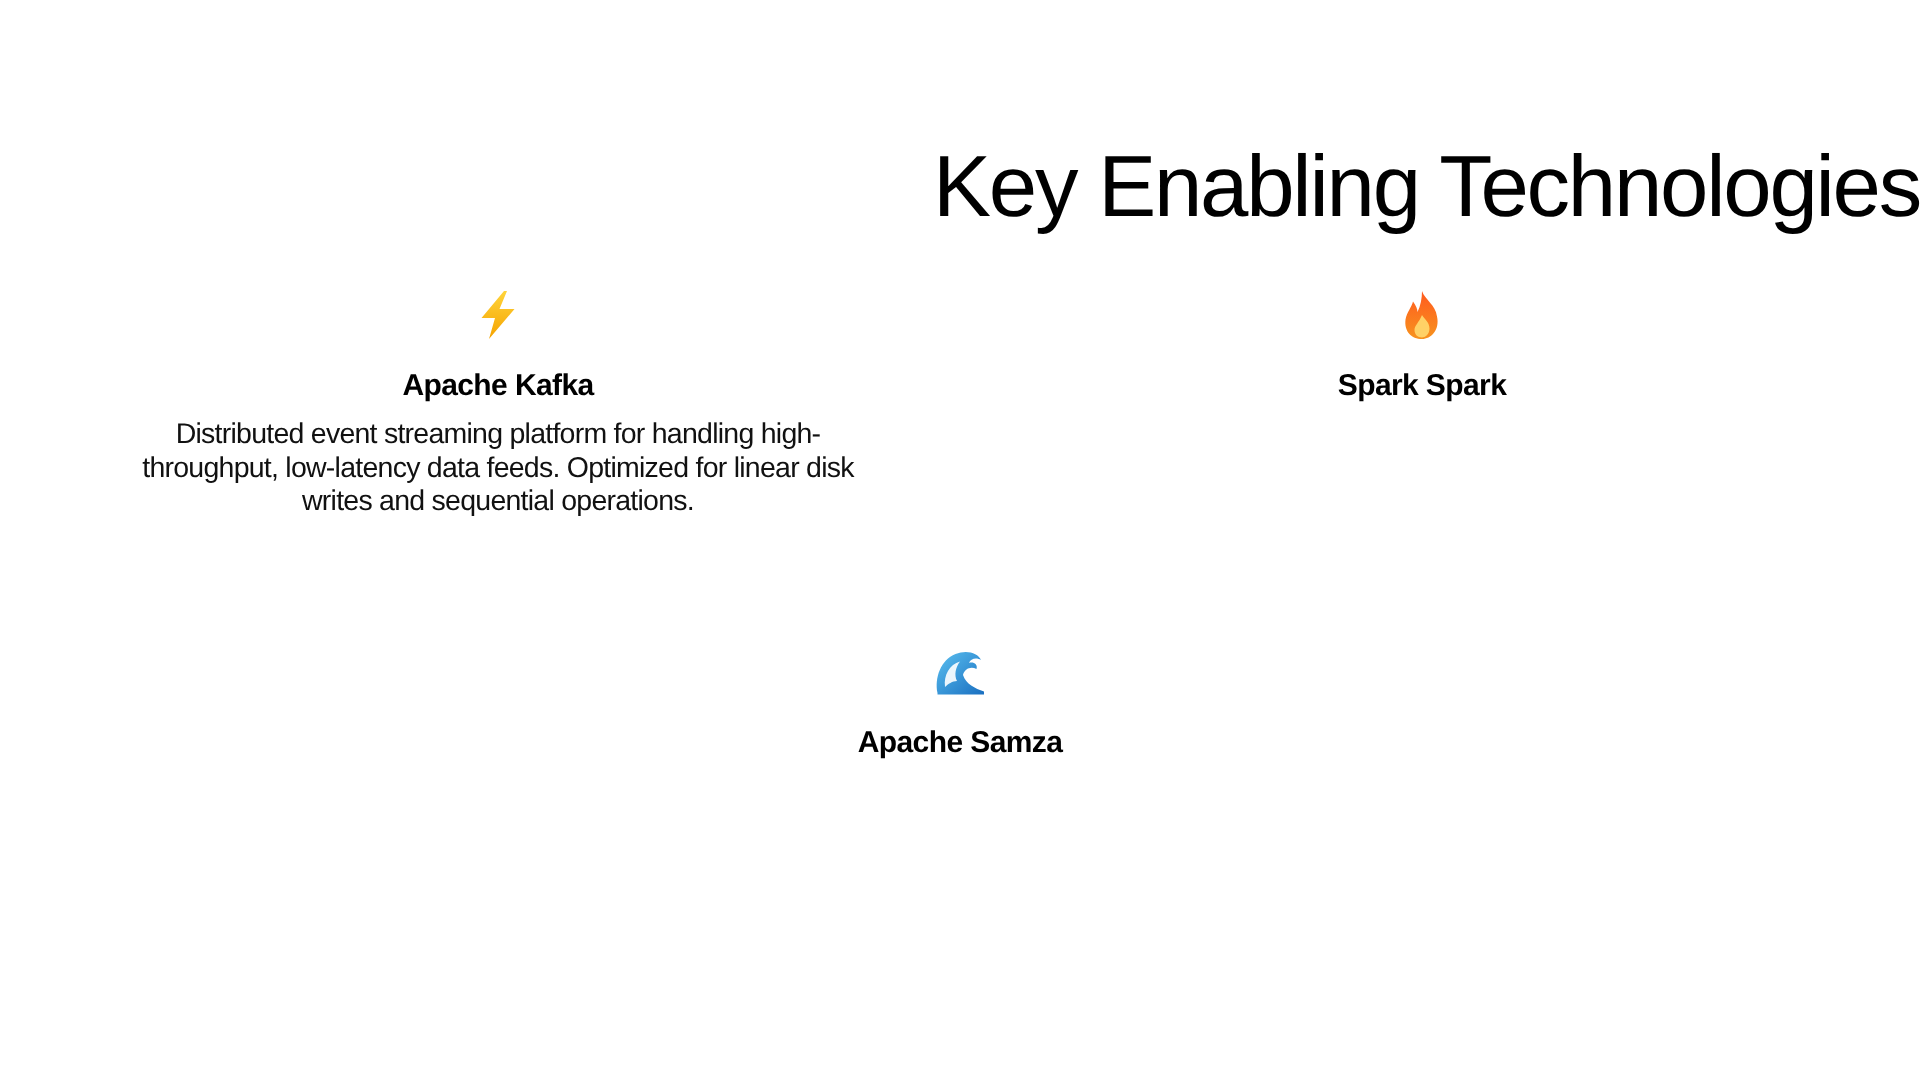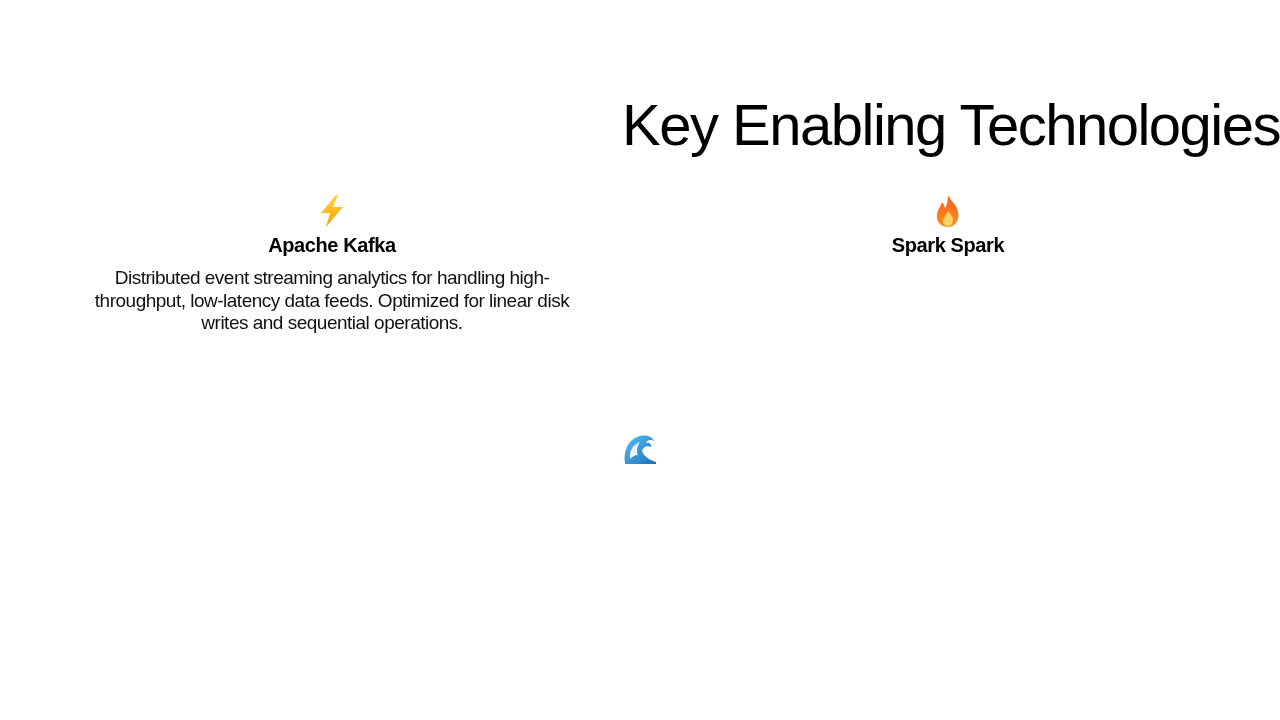--- a/index.html
+++ b/index.html
@@ -32,21 +32,21 @@
       text-align: center;
     }
     .card .icon {
       display: block;
       height: 36px;
       line-height: 36px;
       margin: 0 auto;
     }
     .card .icon svg { display: inline-block; vertical-align: middle; }
     .card .name {
-      margin-top: 4px;
+      margin-top: 16px;
       font-size: 20px;
       font-weight: 700;
       line-height: 26px;
       letter-spacing: -0.4px;
       color: #000;
     }
     .card .desc {
       margin-top: 9px;
       font-size: 19px;
       line-height: 22.5px;
@@ -69,21 +69,21 @@
         <defs>
           <linearGradient id="gBolt" x1="0" y1="0" x2="0" y2="1">
             <stop offset="0" stop-color="#ffd43b"></stop>
             <stop offset="1" stop-color="#f5a300"></stop>
           </linearGradient>
         </defs>
         <path d="M20 1 L5 19 L14 19 L10 33 L27 13 L17 13 L22 1 Z" fill="url(#gBolt)"></path>
       </svg>
     </span>
     <div class="name">Apache Kafka</div>
-    <div class="desc">Distributed event streaming analytics for handling high-throughput, low-latency data feeds. Optimized for linear disk writes and sequential operations.</div>
+    <div class="desc">Distributed event streaming platform for handling high-throughput, low-latency data feeds. Optimized for linear disk writes and sequential operations.</div>
   </div>
 
   <div class="card" id="card-spark">
     <span class="icon">
       <svg width="30" height="34" viewBox="0 0 30 34">
         <defs>
           <linearGradient id="gFire" x1="0" y1="0" x2="0" y2="1">
             <stop offset="0" stop-color="#ff5a1f"></stop>
             <stop offset="1" stop-color="#f7931e"></stop>
           </linearGradient>
@@ -101,14 +101,15 @@
         <defs>
           <linearGradient id="gWave" x1="0" y1="0" x2="1" y2="1">
             <stop offset="0" stop-color="#5bc0f0"></stop>
             <stop offset="1" stop-color="#1a6fc0"></stop>
           </linearGradient>
         </defs>
         <path d="M3 30 C1 20 5 8 15 4 C22 1 30 3 32 8 C29 6 25 7 24 10 C27 9 30 11 29 14 C25 12 21 14 20 18 C22 24 28 27 34 29 L34 31 L3 31 Z" fill="url(#gWave)"></path>
         <path d="M8 26 C7 18 11 11 18 9 C15 13 14 18 16 22 C13 22 10 24 8 26 Z" fill="#ffffff" opacity="0.9"></path>
       </svg>
     </span>
+    <div class="name">Apache Samza</div>
   </div>
 </div>
 
 </body></html>

